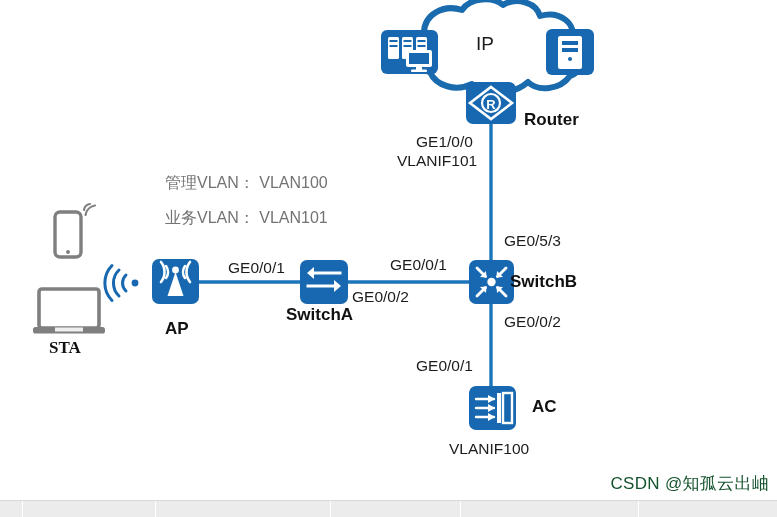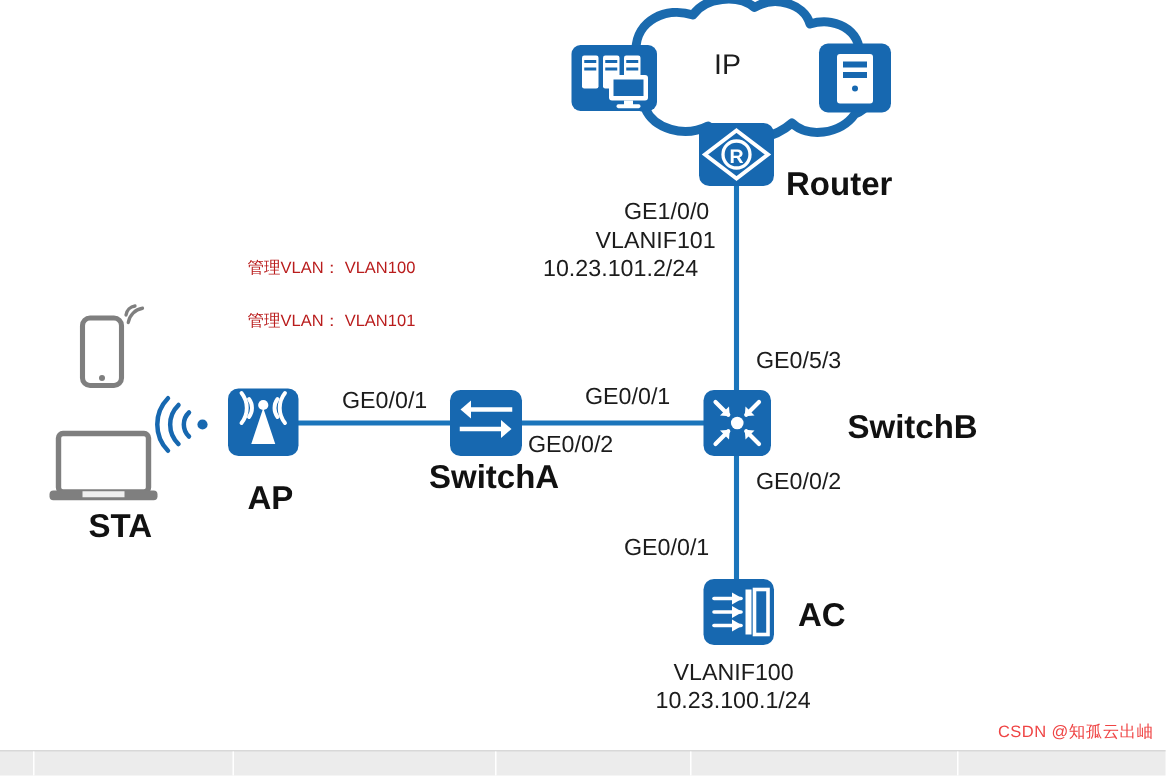--- a/index.html
+++ b/index.html
@@ -15,28 +15,28 @@
 
   .lbl{
     position:absolute;
     font-family:"Liberation Sans","DejaVu Sans",sans-serif;
     color:#1a1a1a;
     white-space:nowrap;
     line-height:1.22;
     text-align:right;
   }
   .lbl-port{font-size:15.5px;color:#1c1c1c;}
-  .lbl-dev{font-size:22px;font-weight:bold;color:#111111;}
-  .lbl-vlan{font-size:11px;color:#b91c1c;}
+  .lbl-dev{font-size:17px;font-weight:bold;color:#111111;}
+  .lbl-vlan{font-size:16px;color:#737373;}
   .lbl-cloud{font-size:19px;color:#1c1c1c;}
   .lbl-ip{font-size:15.5px;color:#1c1c1c;text-align:center;}
 
   .watermark{
     position:absolute;right:8px;bottom:22px;
-    font-size:11px;color:#ef4444;
+    font-size:17px;color:#14532d;
     font-family:"Liberation Sans","DejaVu Sans",sans-serif;
     white-space:nowrap;
     letter-spacing:.3px;
   }
   .sheetband{
     position:absolute;left:0;bottom:0;width:777px;height:16px;
     background:#ececec;border-top:1px solid #d8d8d8;
   }
   .sheetband i{position:absolute;top:0;width:1px;height:16px;background:#ffffff;}
 </style>
@@ -191,37 +191,35 @@
       </g>
     </g>
   </svg>
 
   <div class="lbl lbl-cloud" style="left:476px;top:32px;">IP</div>
 
   <div class="lbl lbl-dev" style="left:524px;top:110px;">Router</div>
 
   <div class="lbl lbl-ip" style="left:416px;top:133px;">GE1/0/0</div>
   <div class="lbl lbl-ip" style="left:397px;top:152px;text-align:center;">VLANIF101</div>
-  <div class="lbl lbl-ip" style="left:362px;top:171px;">10.23.101.2/24</div>
 
   <div class="lbl lbl-vlan" style="left:165px;top:173px;">管理VLAN： VLAN100</div>
-  <div class="lbl lbl-vlan" style="left:165px;top:208px;">管理VLAN： VLAN101</div>
-
-  <div class="lbl lbl-dev" style="left:59px;top:338px;">STA</div>
+  <div class="lbl lbl-vlan" style="left:165px;top:208px;">业务VLAN： VLAN101</div>
+
+  <div class="lbl lbl-dev" style="left:49px;top:338px;font-family:Liberation Serif, serif;">STA</div>
 
   <div class="lbl lbl-dev" style="left:165px;top:319px;">AP</div>
 
   <div class="lbl lbl-dev" style="left:286px;top:305px;">SwitchA</div>
 
-  <div class="lbl lbl-dev" style="left:565px;top:272px;">SwitchB</div>
+  <div class="lbl lbl-dev" style="left:510px;top:272px;">SwitchB</div>
 
   <div class="lbl lbl-dev" style="left:532px;top:397px;">AC</div>
 
   <div class="lbl lbl-ip" style="left:449px;top:440px;text-align:right;">VLANIF100</div>
-  <div class="lbl lbl-ip" style="left:437px;top:459px;">10.23.100.1/24</div>
 
   <div class="lbl lbl-port" style="left:228px;top:259px;">GE0/0/1</div>
   <div class="lbl lbl-port" style="left:352px;top:288px;">GE0/0/2</div>
   <div class="lbl lbl-port" style="left:390px;top:256px;">GE0/0/1</div>
   <div class="lbl lbl-port" style="left:504px;top:232px;">GE0/5/3</div>
   <div class="lbl lbl-port" style="left:504px;top:313px;">GE0/0/2</div>
   <div class="lbl lbl-port" style="left:416px;top:357px;">GE0/0/1</div>
 
   <div class="watermark">CSDN @知孤云出岫</div>
 

